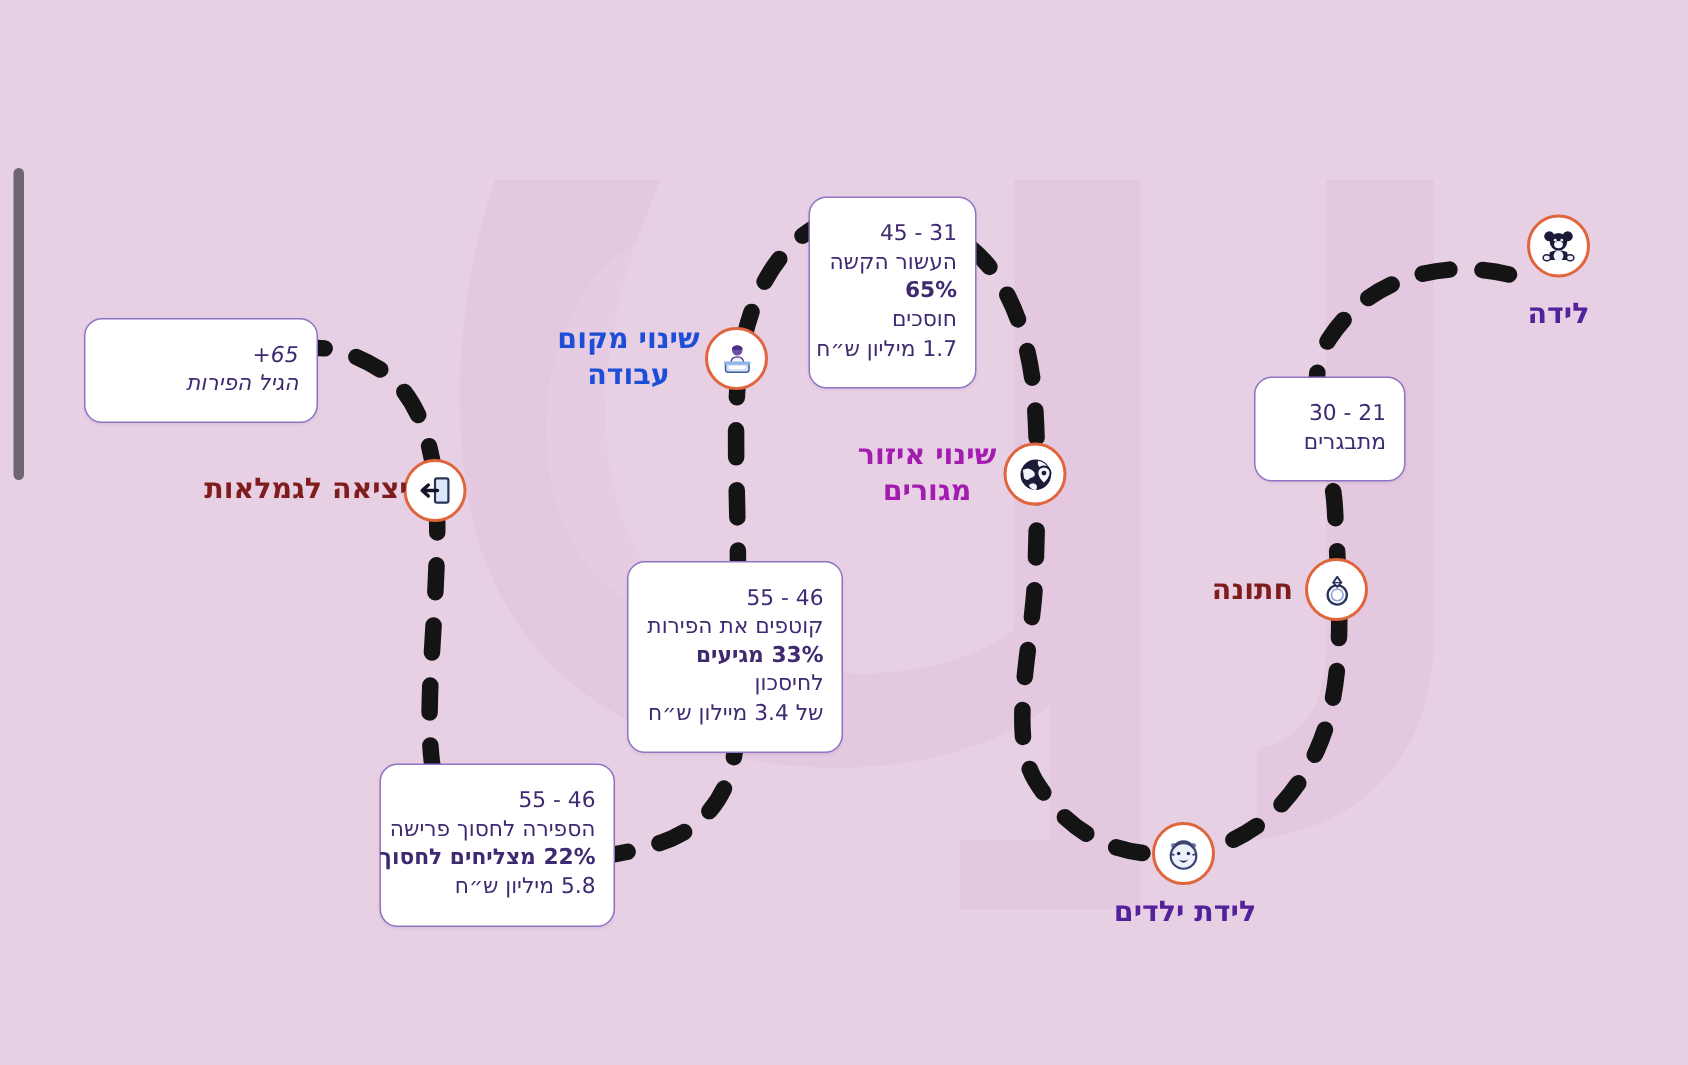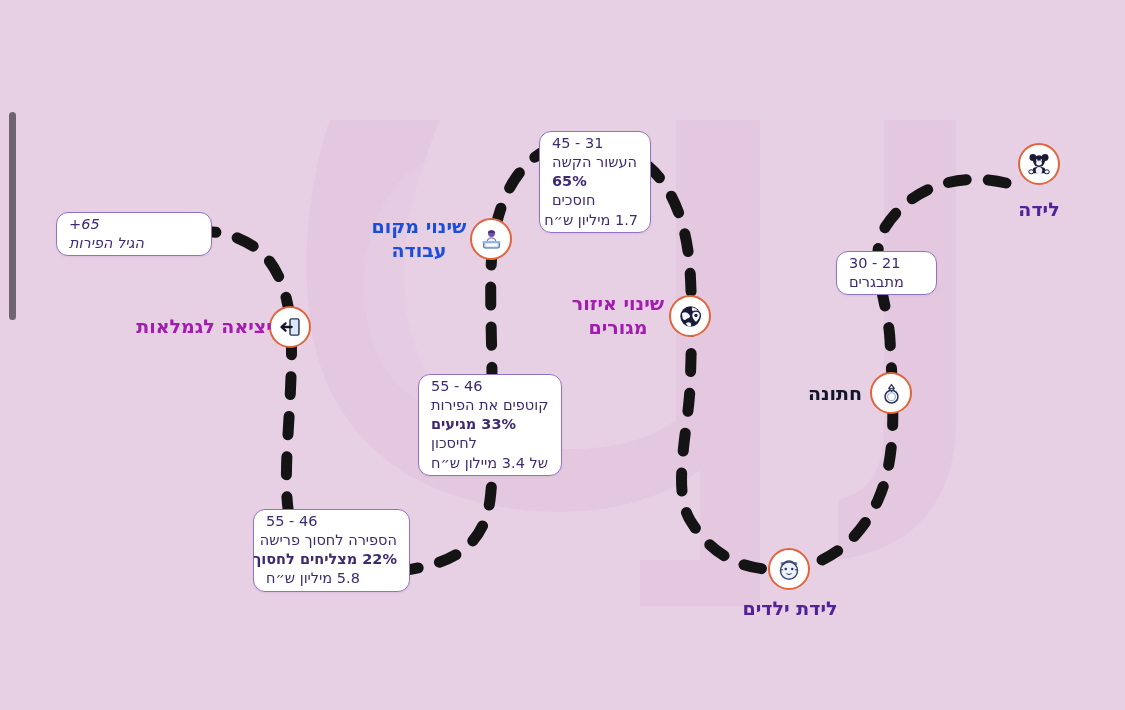--- a/index.html
+++ b/index.html
@@ -36,24 +36,24 @@
     background:#6e6570;border-radius:6px;z-index:9;cursor:pointer;
   }
 
   
   .card{
     position:absolute;
     background:#ffffff;
     border:1.6px solid #8f74c4;
     border-radius:12px;
     color:#3f2a72;
-    text-align:left;
+    text-align:right;
     line-height:1.32;
     font-size:14.5px;
-    padding:2px 12px;
+    padding:15px 12px;
     box-sizing:border-box;
     z-index:5;
     box-shadow:0 1px 2px rgba(80,50,120,.08);
   }
   .card .ln{display:block;white-space:nowrap;}
   .card .hl{font-weight:bold;}
 
   
   .node{
     position:absolute;
@@ -176,32 +176,32 @@
 עבודה</div>
       <div class="node" style="left: 269px; top: 306px; border-color: rgb(224, 101, 60);">
         <span>
           <svg width="26" height="26" viewBox="0 0 32 32">
       <rect x="16" y="6" width="11" height="20" rx="1.6" fill="#dbe7fb" stroke="#2a3355" stroke-width="1.8"></rect>
       <path d="M18 16 H6.5" stroke="#14142b" stroke-width="2.8" stroke-linecap="round"></path>
       <path d="M10.5 11.5 L5.5 16 L10.5 20.5" fill="none" stroke="#14142b" stroke-width="2.8" stroke-linecap="round" stroke-linejoin="round"></path>
     </svg>
         </span>
       </div>
-      <div class="node-label" style="left: 134px; top: 315px; width: 140px; color: #a21caf;">יציאה לגמלאות</div>
+      <div class="node-label" style="left: 134px; top: 315px; width: 140px; color: #7f1d1d;">יציאה לגמלאות</div>
       <div class="node" style="left: 870px; top: 372px; border-color: rgb(224, 101, 60);">
         <span>
           <svg width="25" height="25" viewBox="0 0 32 32">
       <circle cx="16" cy="20" r="8.2" fill="none" stroke="#2c3458" stroke-width="2"></circle>
       <circle cx="16" cy="20" r="5" fill="none" stroke="#8fa8d8" stroke-width="1.4"></circle>
       <path d="M12.5 9.5 L16 4.5 L19.5 9.5 L16 13.2 Z" fill="#e9f0ff" stroke="#2c3458" stroke-width="1.6" stroke-linejoin="round"></path>
       <path d="M12.5 9.5 H19.5" stroke="#2c3458" stroke-width="1.2"></path>
     </svg>
         </span>
       </div>
-      <div class="node-label" style="left: 798px; top: 382px; width: 74px; color: #0f172a;">חתונה</div>
+      <div class="node-label" style="left: 798px; top: 382px; width: 74px; color: #7f1d1d;">חתונה</div>
       <div class="node" style="left: 768px; top: 548px; border-color: rgb(224, 101, 60);">
         <span>
           <svg width="26" height="26" viewBox="0 0 32 32">
       <path d="M7 12 q-3 -4 0.5 -4.5 q2.5 -0.4 3.5 2" fill="#6d7fb5"></path>
       <path d="M25 12 q3 -4 -0.5 -4.5 q-2.5 -0.4 -3.5 2" fill="#6d7fb5"></path>
       <circle cx="16" cy="18" r="10.5" fill="#edf1fb" stroke="#3b4470" stroke-width="1.8"></circle>
       <path d="M8.5 10 q3 -4 7.5 -4 t7.5 4" fill="none" stroke="#3b4470" stroke-width="1.8" stroke-linecap="round"></path>
       <circle cx="12" cy="16" r="1.5" fill="#2b3258"></circle>
       <circle cx="20" cy="16" r="1.5" fill="#2b3258"></circle>
       <path d="M12 21 q4 5 8 0 q-4 2 -8 0 z" fill="#2b3258"></path>

